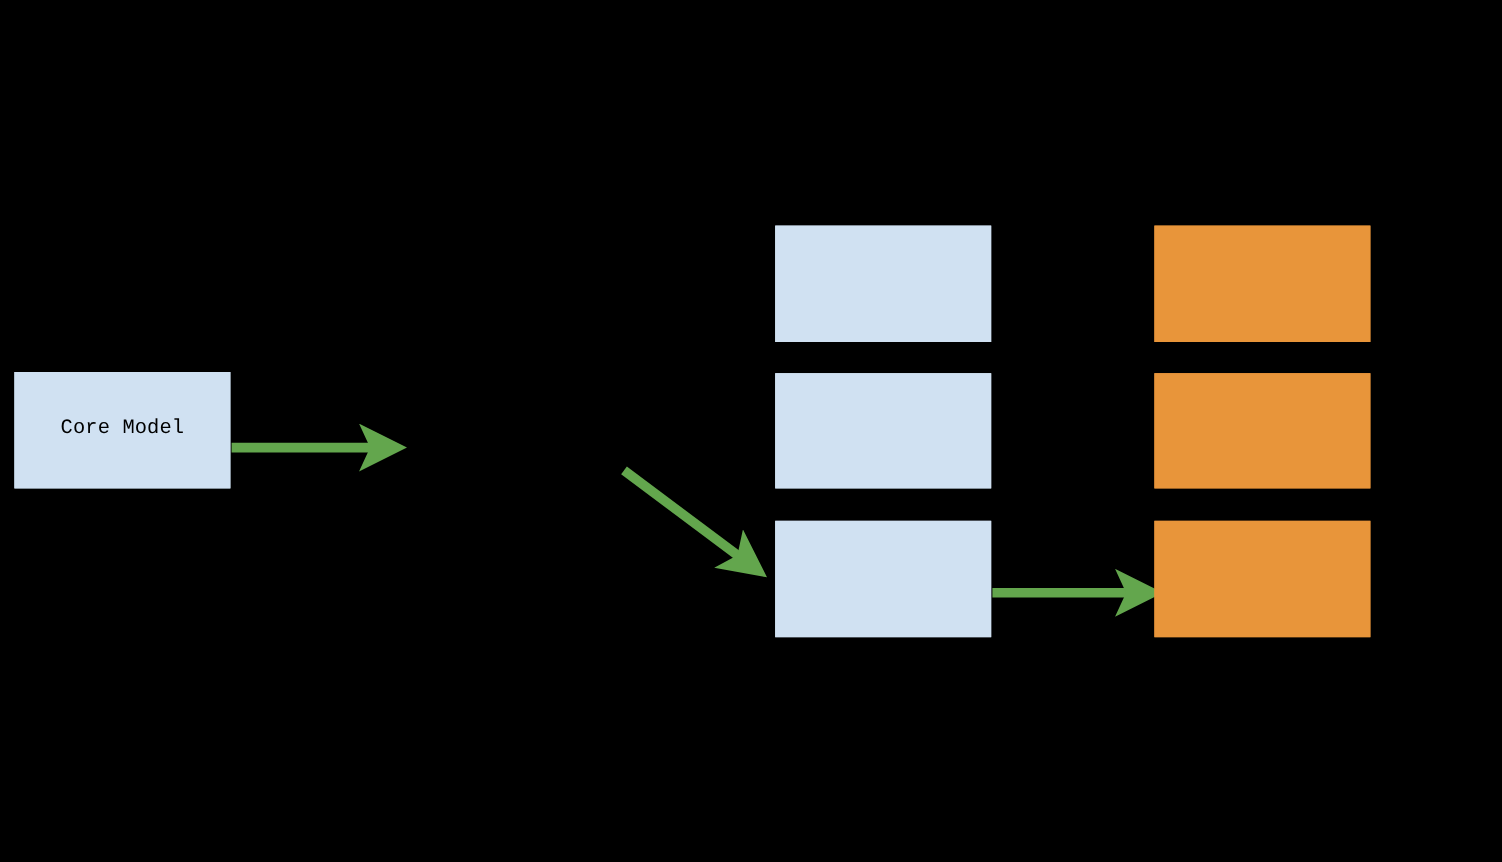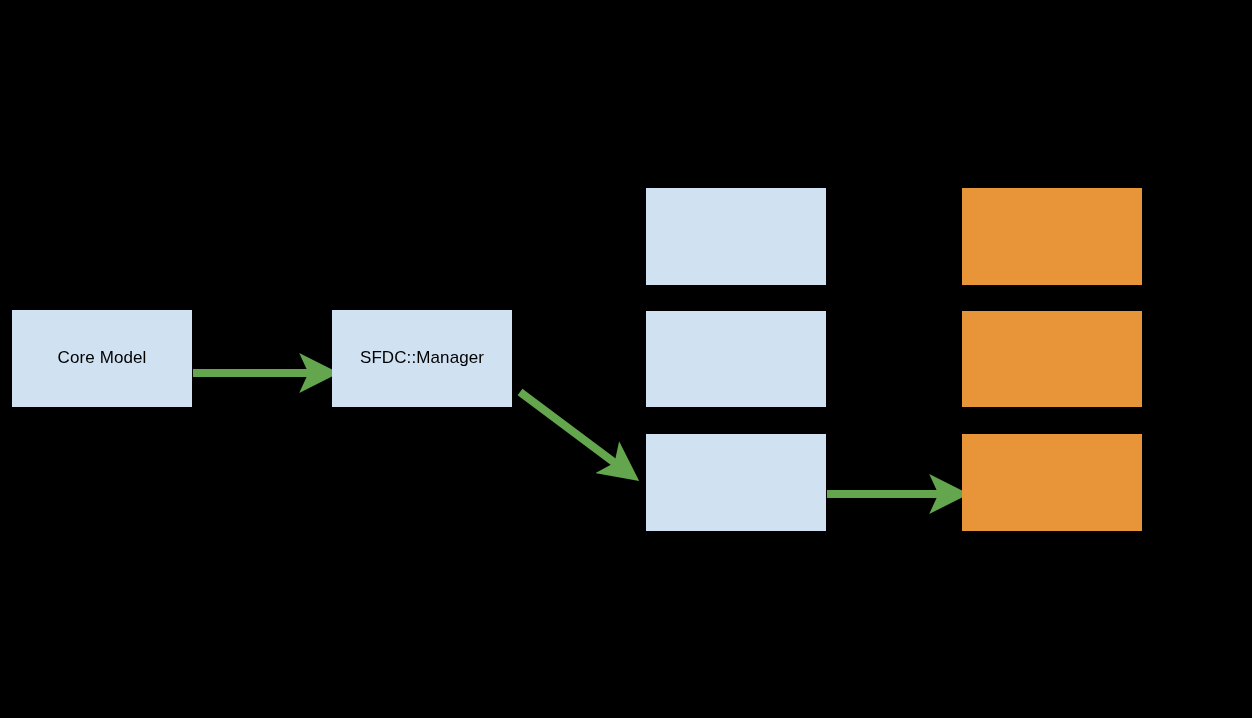--- a/index.html
+++ b/index.html
@@ -18,21 +18,21 @@
     background: #000000;
     overflow: hidden;
   }
   .node {
     position: absolute;
     box-sizing: border-box;
     display: flex;
     align-items: center;
     justify-content: center;
     text-align: center;
-    font-family: Liberation Sans, sans-serif;
+    font-family: Liberation Mono, monospace;
     font-size: 17px;
     line-height: 1.2;
     color: #000000;
     letter-spacing: 0.1px;
     border: 1px solid transparent;
   }
   .node.blue {
     background: #d0e1f2;
     border-color: #d0e1f2;
   }
@@ -74,23 +74,20 @@
 
     <line x1="520" y1="392" x2="627" y2="472" stroke="#63a64d" stroke-width="8" marker-end="url(#arrowhead-green)"></line>
 
     <line x1="827" y1="494" x2="954" y2="494" stroke="#63a64d" stroke-width="8" marker-end="url(#arrowhead-green)"></line>
   </svg>
 
   <div class="node blue" style="left:12px; top:310px; width:180px; height:97px;">
     <span class="node-label">Core Model</span>
   </div>
 
-  <div class="node blue" style="left:332px; top:310px; width:180px; height:97px;">
-    <span class="node-label">SFDC::Manager</span>
-  </div>
 
   <div class="node blue" style="left:646px; top:188px; width:180px; height:97px;">
     <span class="node-label"></span>
   </div>
 
   <div class="node blue" style="left:646px; top:311px; width:180px; height:96px;">
     <span class="node-label"></span>
   </div>
 
   <div class="node blue" style="left:646px; top:434px; width:180px; height:97px;">

